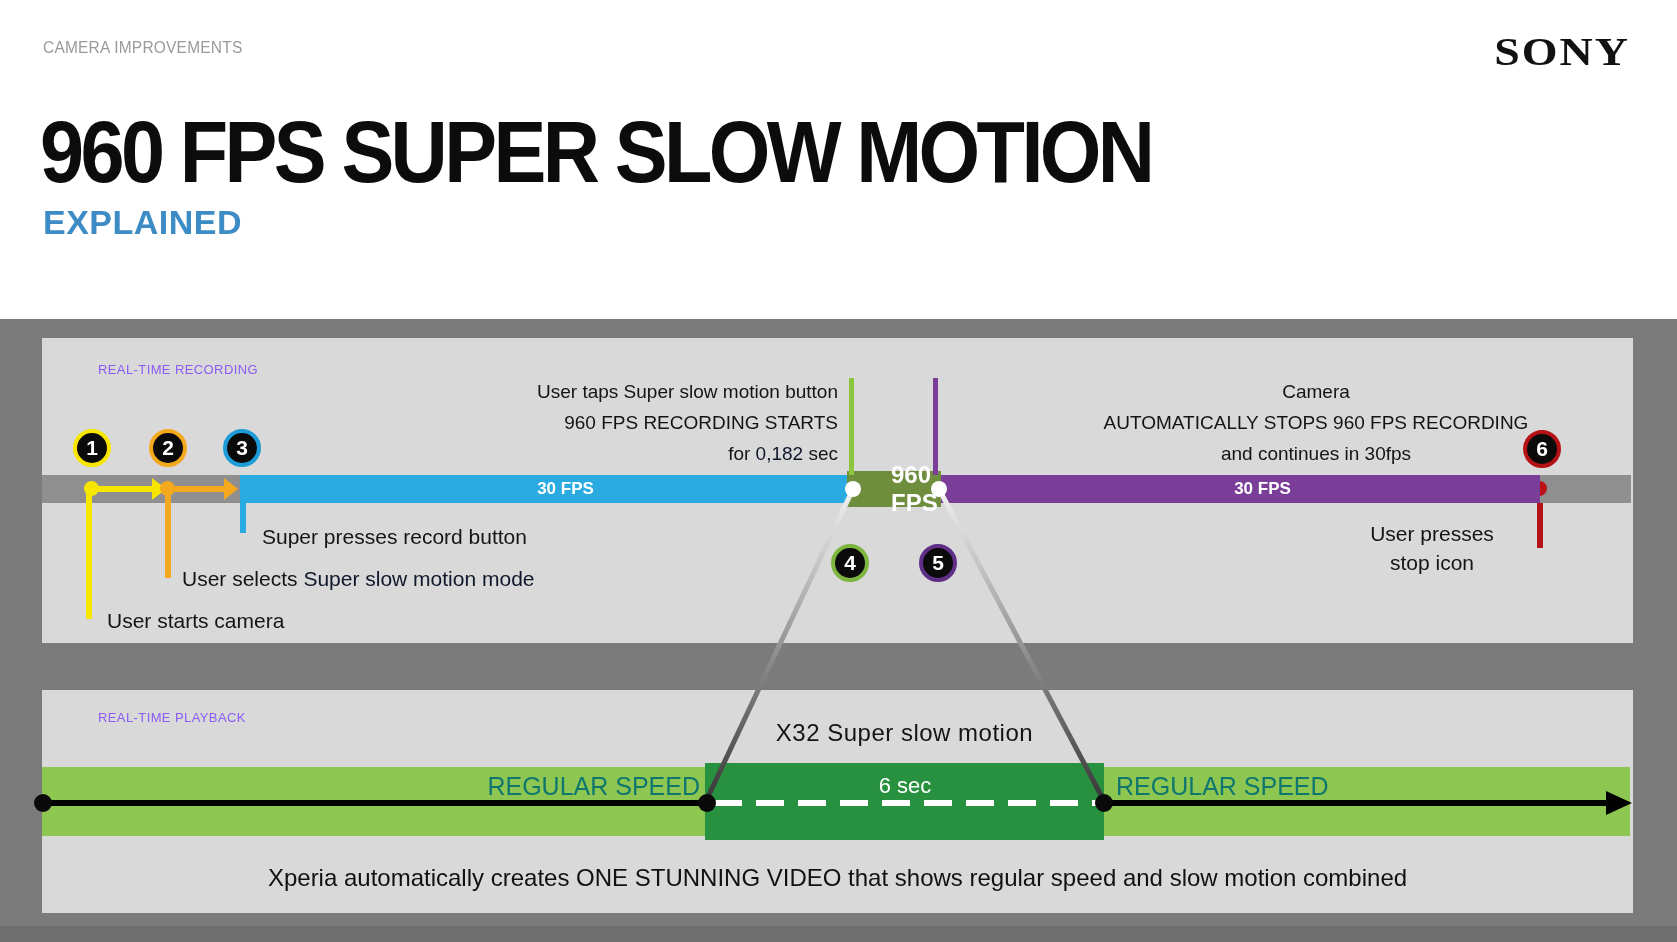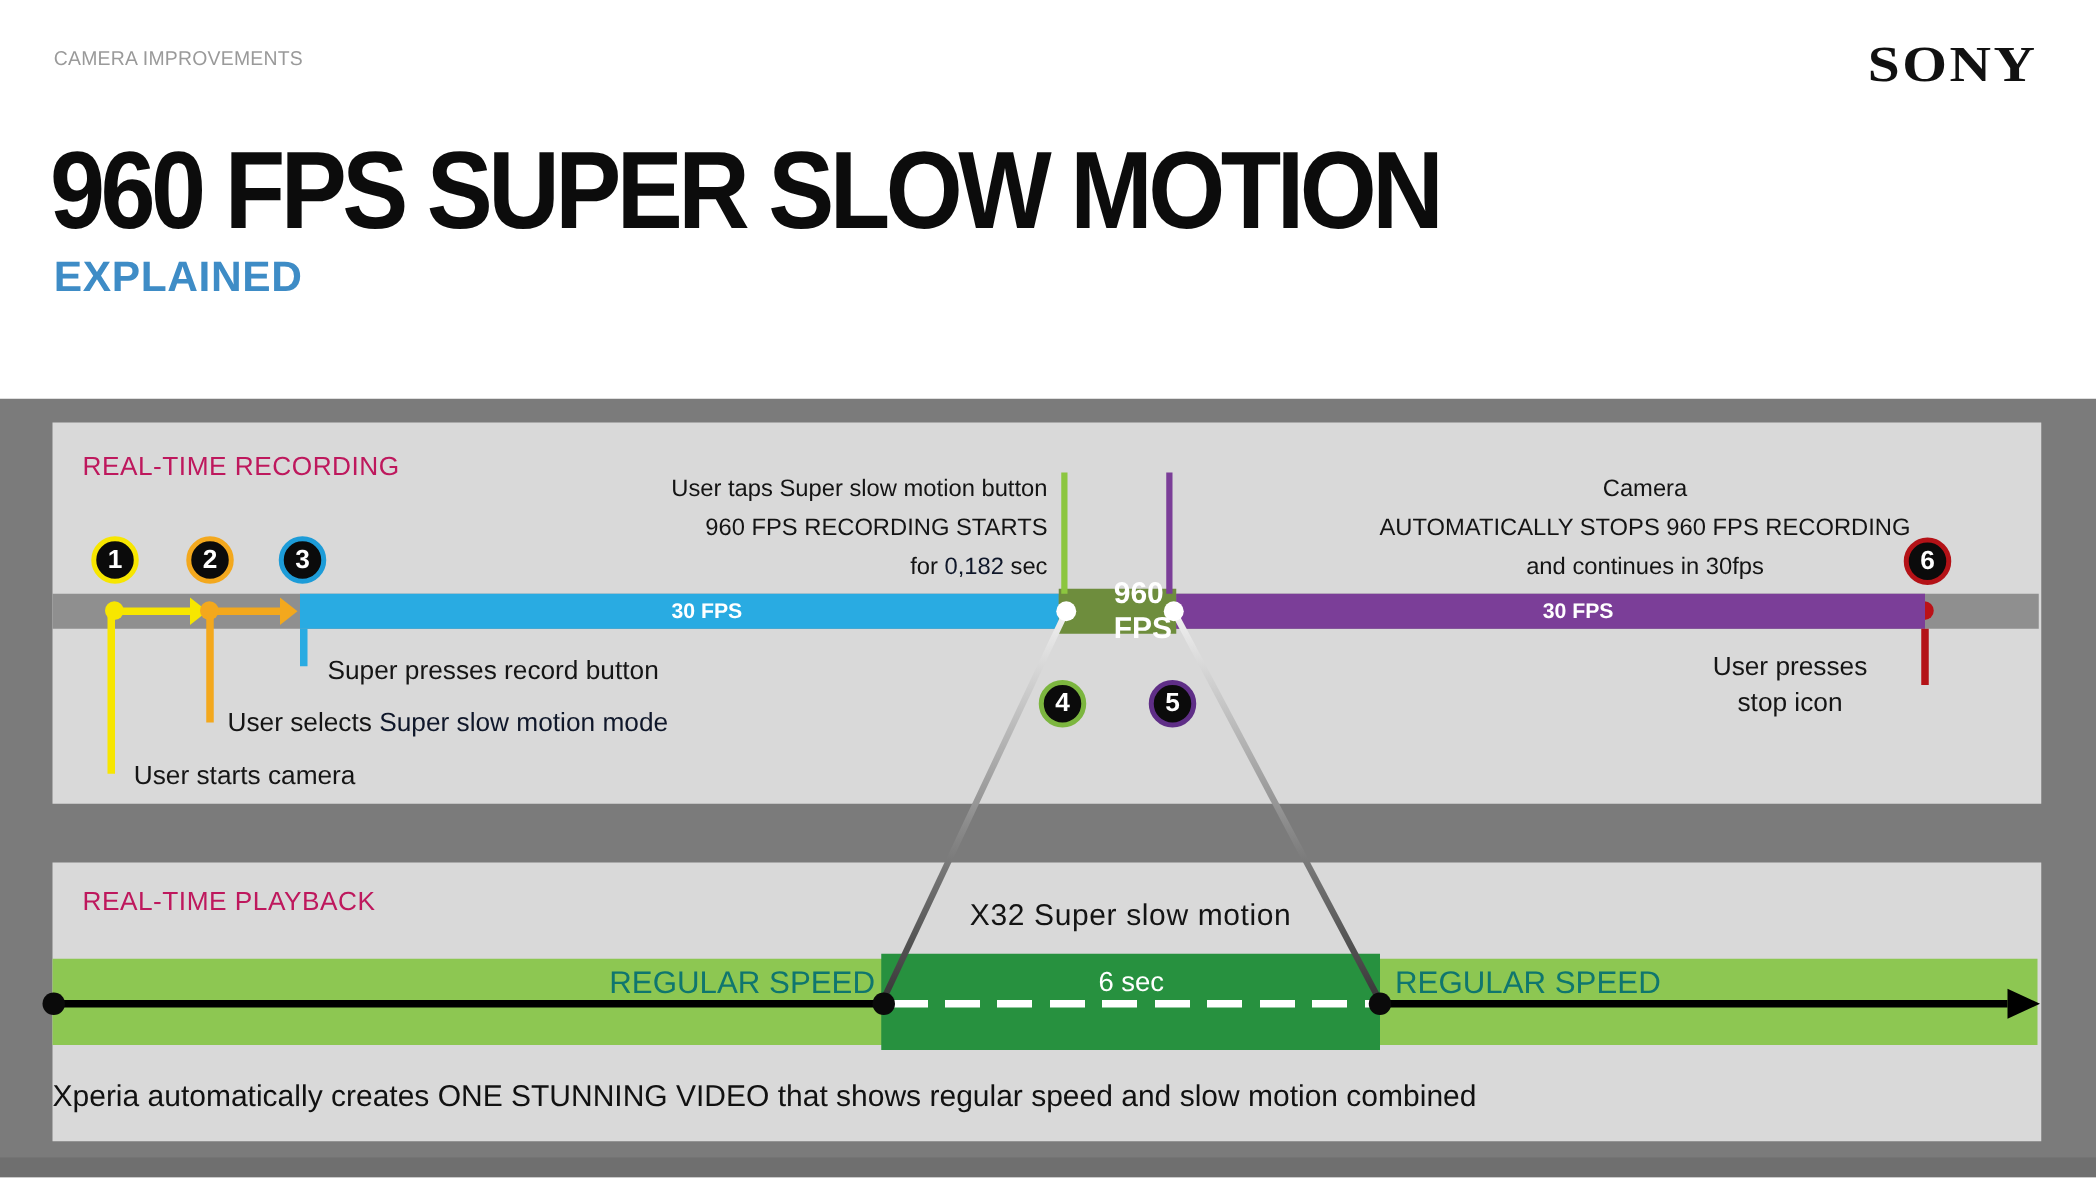--- a/index.html
+++ b/index.html
@@ -17,21 +17,21 @@
          color:#0c0c0c;white-space:nowrap;transform:scaleX(.9);transform-origin:left;}
   .subtitle{left:43px;top:203px;font-size:34px;font-weight:700;letter-spacing:.5px;color:#3e8cc6;}
 
   
   .frame{left:0;top:319px;width:1677px;height:623px;background:#7b7b7b;}
   .frame-bottom{left:0;top:926px;width:1677px;height:16px;background:#6f6f6f;}
   .panel{background:#d9d9d9;z-index:1;}
   .panel-rec{left:42px;top:338px;width:1591px;height:305px;}
   .panel-play{left:42px;top:690px;width:1591px;height:223px;}
 
-  .section-label{font-size:21px;letter-spacing:.4px;color:#be185d;z-index:7;}
+  .section-label{font-size:13px;letter-spacing:.4px;color:#8b5cf6;z-index:7;margin-left:32px;}
 
   
   .note{font-size:19px;line-height:31px;color:#141414;z-index:2;}
   .note-tap{left:398px;top:376px;width:440px;text-align:right;}
   .note-cam{left:1006px;top:376px;width:620px;text-align:center;}
   .red-text{color:#0f172a;}
 
   
   .bar-gray{left:42px;top:475px;width:1589px;height:28px;background:#8f8f8f;z-index:2;}
   .seg{z-index:3;display:flex;align-items:center;justify-content:center;}
@@ -92,21 +92,21 @@
   .play-line{background:#000;height:6px;z-index:4;}
   .play-line-l{left:43px;top:800px;width:664px;}
   .play-line-r{left:1104px;top:800px;width:502px;}
   .play-ahead{left:1606px;top:791px;width:0;height:0;z-index:4;
               border-top:12px solid transparent;border-bottom:12px solid transparent;border-left:26px solid #000;}
   .dashed{left:714px;top:800px;width:382px;height:6px;z-index:4;
           background:repeating-linear-gradient(90deg,#fff 0,#fff 28px,rgba(0,0,0,0) 28px,rgba(0,0,0,0) 42px);}
   .bd1{left:34px;top:794px;}
   .bd2{left:698px;top:794px;}
   .bd3{left:1095px;top:794px;}
-  .summary{left:42px;top:864px;width:1591px;text-align:left;font-size:24px;color:#111;z-index:4;}
+  .summary{left:42px;top:864px;width:1591px;text-align:center;font-size:24px;color:#111;z-index:4;}
 
   .connector-svg{left:0;top:0;width:1677px;height:942px;z-index:5;pointer-events:none;}
 </style>
 </head>
 <body>
 
 <div class="page">
 
   <div class="abs eyebrow">CAMERA IMPROVEMENTS</div>
   <div class="abs brand">SONY</div>

